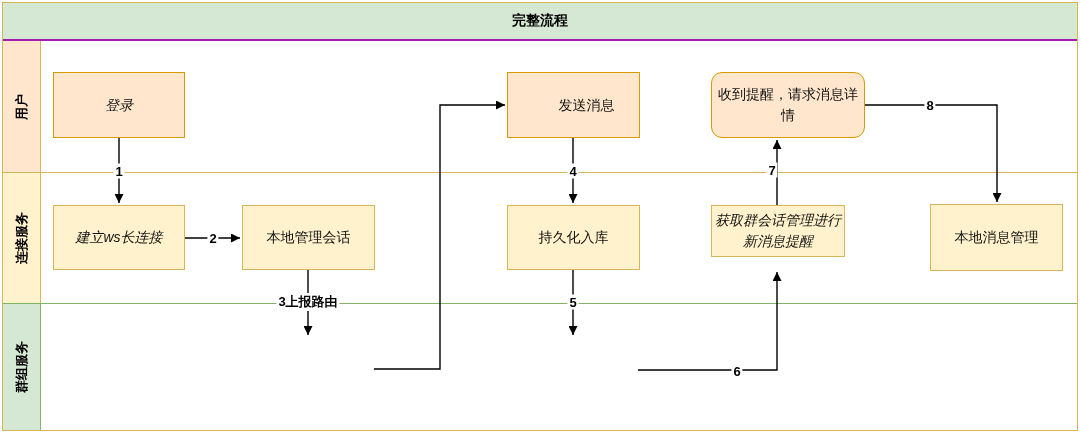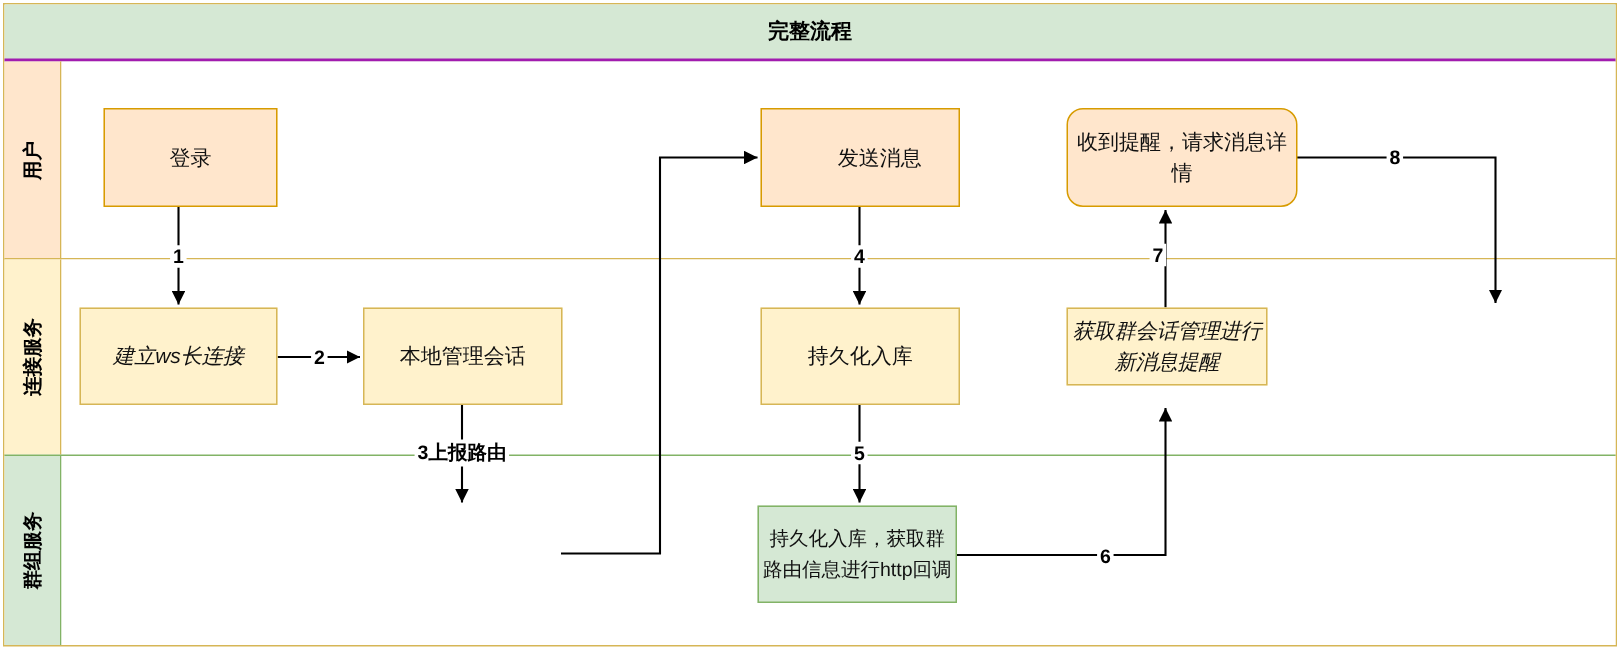--- a/index.html
+++ b/index.html
@@ -75,28 +75,28 @@
       <path d="M308,270 L308,335" marker-end="url(#arrow)"></path>
       <path d="M374,369 L440,369 L440,105 L505,105" marker-end="url(#arrow)"></path>
       <path d="M573,138 L573,203" marker-end="url(#arrow)"></path>
       <path d="M573,270 L573,335" marker-end="url(#arrow)"></path>
       <path d="M638,370 L777,370 L777,272" marker-end="url(#arrow)"></path>
       <path d="M777,205 L777,140" marker-end="url(#arrow)"></path>
       <path d="M845,105 L997,105 L997,202" marker-end="url(#arrow)"></path>
     </g>
   </svg>
 
-  <div class="node orange" style="left:69px;top:72px;width:116px;height:66px;">登录</div>
+  <div class="node orange" style="left:53px;top:72px;width:132px;height:66px;font-style:italic;">登录</div>
   <div class="node yellow" style="left:53px;top:205px;width:132px;height:65px;font-style:italic;">建立ws长连接</div>
   <div class="node yellow" style="left:242px;top:205px;width:133px;height:65px;">本地管理会话</div>
   <div class="node orange" style="left:507px;top:72px;width:133px;height:66px;padding-left:27px;">发送消息</div>
   <div class="node yellow" style="left:507px;top:205px;width:133px;height:65px;">持久化入库</div>
-  <div class="node green small" style="left:505px;top:337px;width:133px;height:65px;">持久化入库，获取群路由信息进行http回调</div>
   <div class="node yellow" style="left:711px;top:205px;width:134px;height:52px;font-style:italic;">获取群会话管理进行新消息提醒</div>
   <div class="node orange" style="left:711px;top:72px;width:154px;height:66px;border-radius:11px;">收到提醒，请求消息详情</div>
+  <div class="node yellow" style="left:930px;top:204px;width:133px;height:67px;">本地消息管理</div>
 
   <div class="edge-label" style="left:119px;top:171px;">1</div>
   <div class="edge-label" style="left:213px;top:238px;">2</div>
   <div class="edge-label" style="left:308px;top:302px;">3上报路由</div>
   <div class="edge-label" style="left:573px;top:171px;">4</div>
   <div class="edge-label" style="left:573px;top:302px;">5</div>
   <div class="edge-label" style="left:737px;top:371px;">6</div>
   <div class="edge-label" style="left:772px;top:170px;">7</div>
   <div class="edge-label" style="left:930px;top:105px;">8</div>
 

